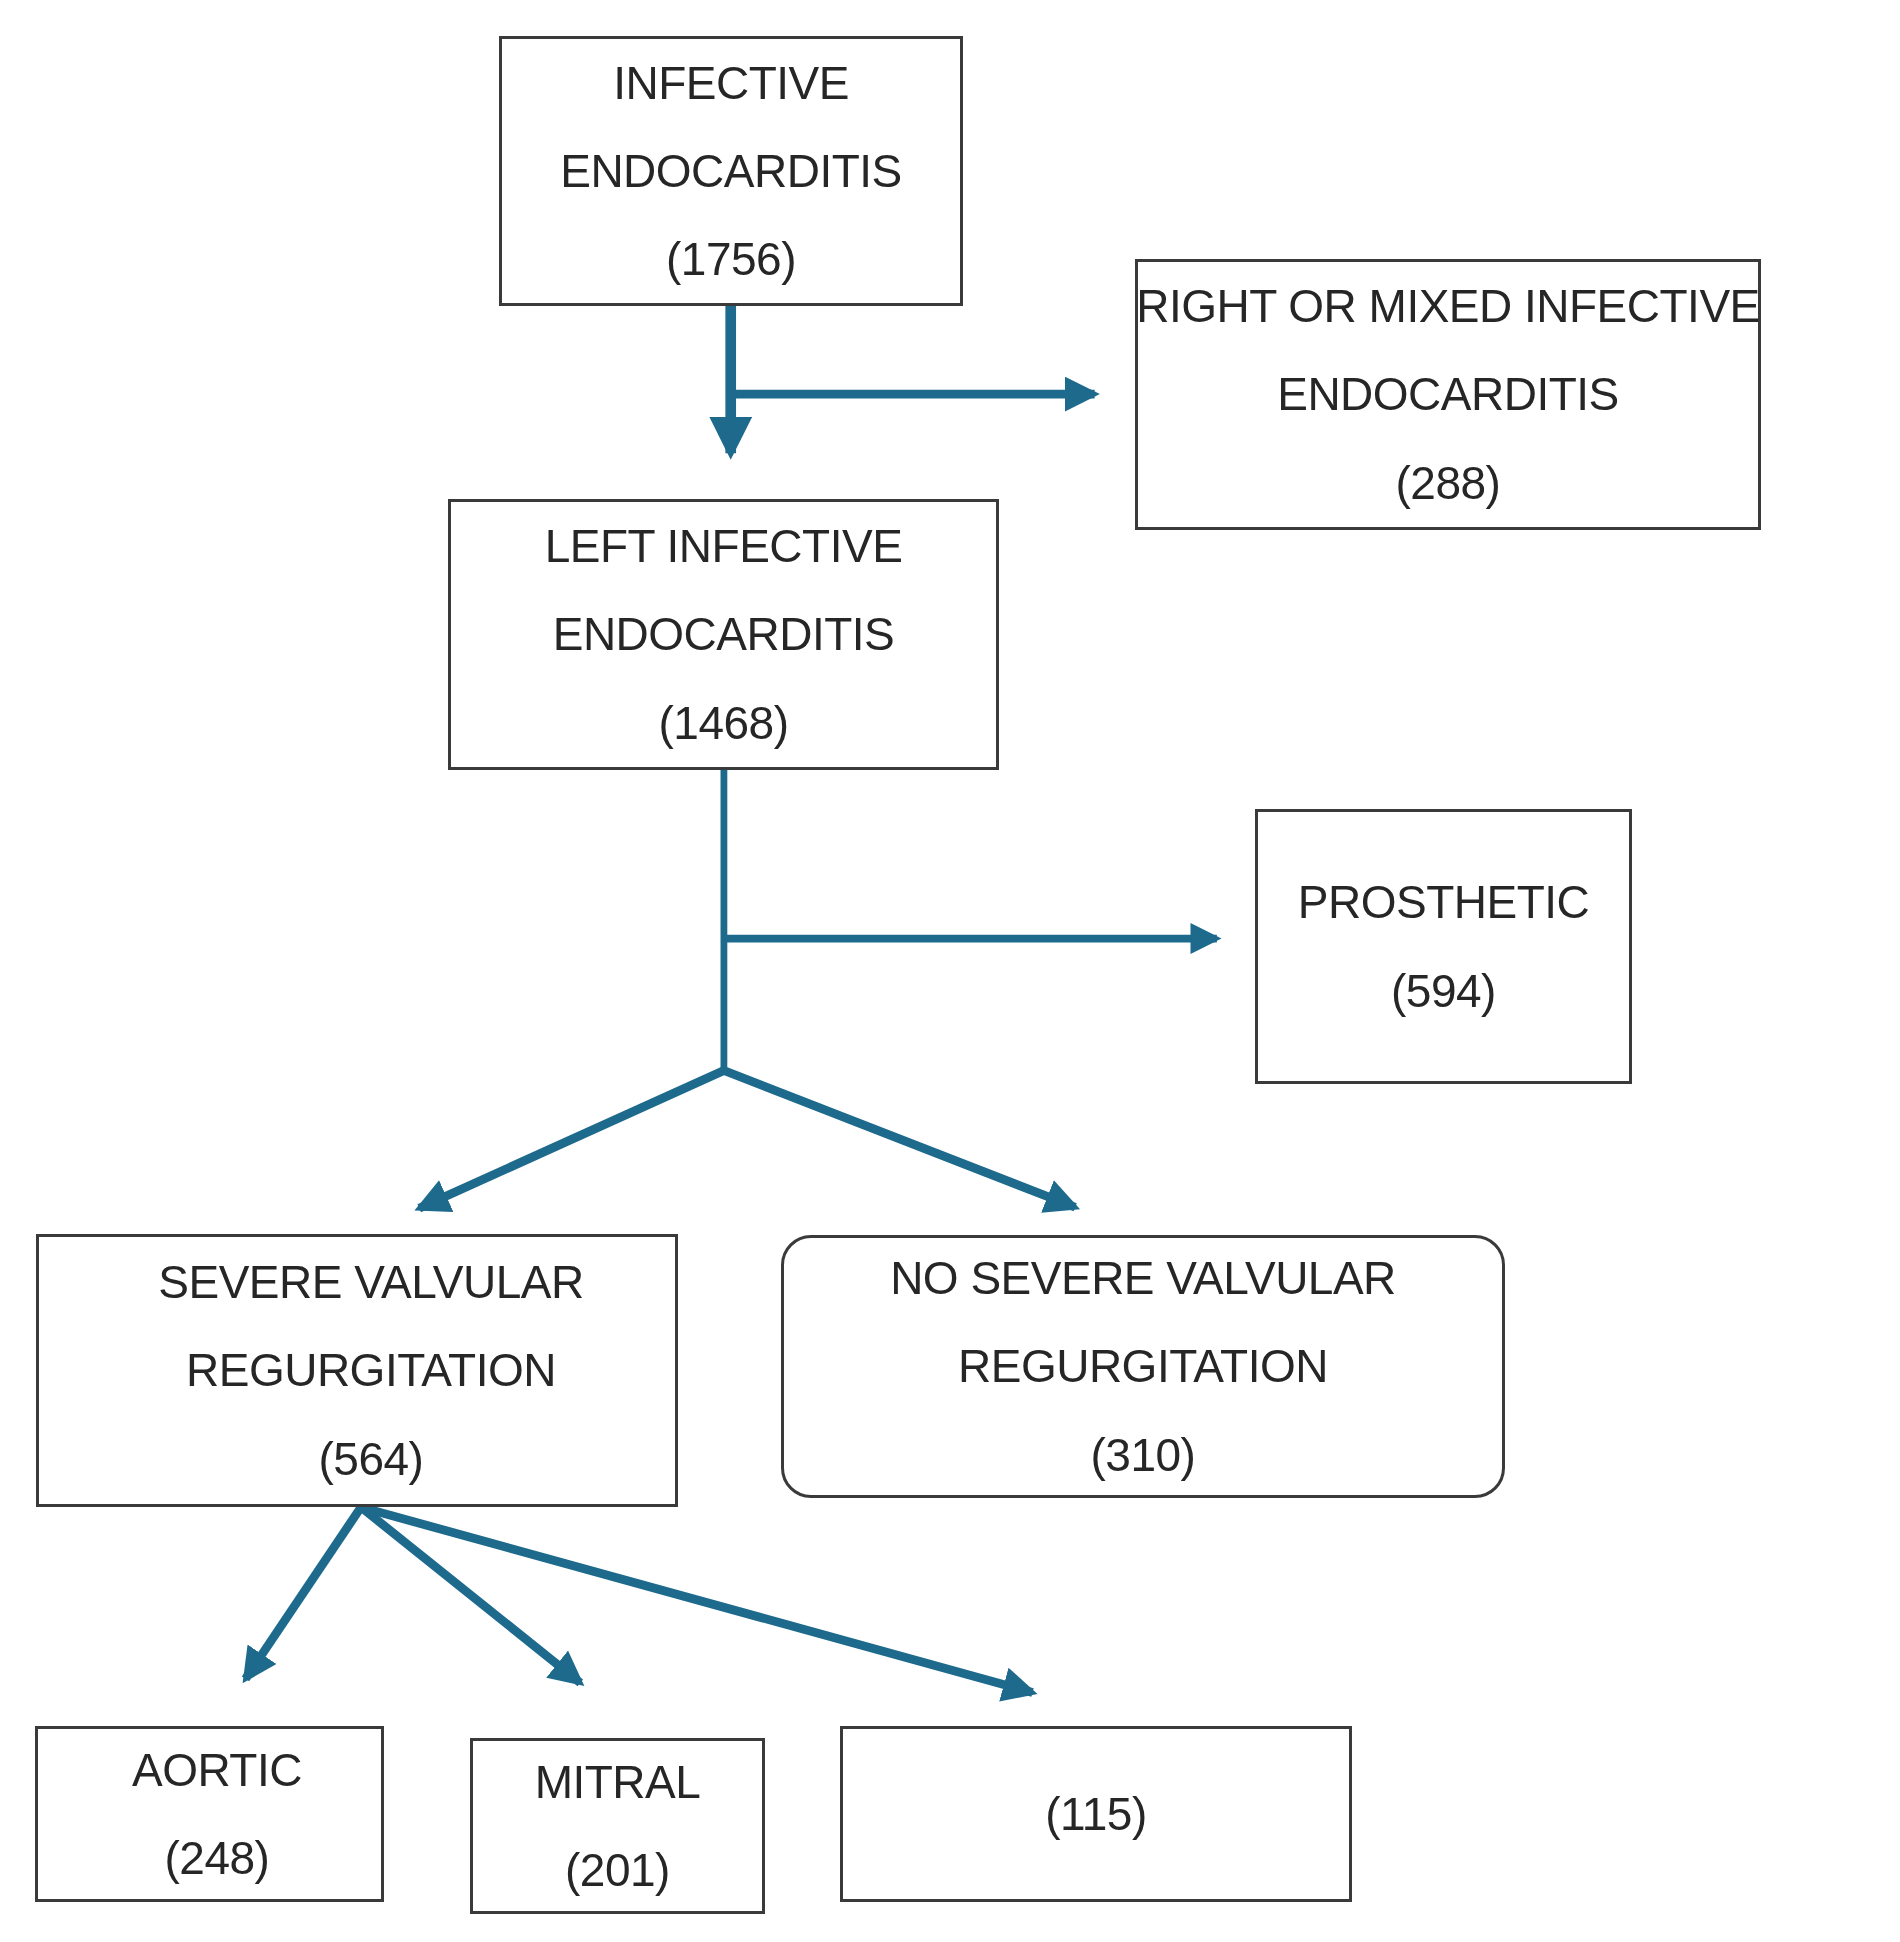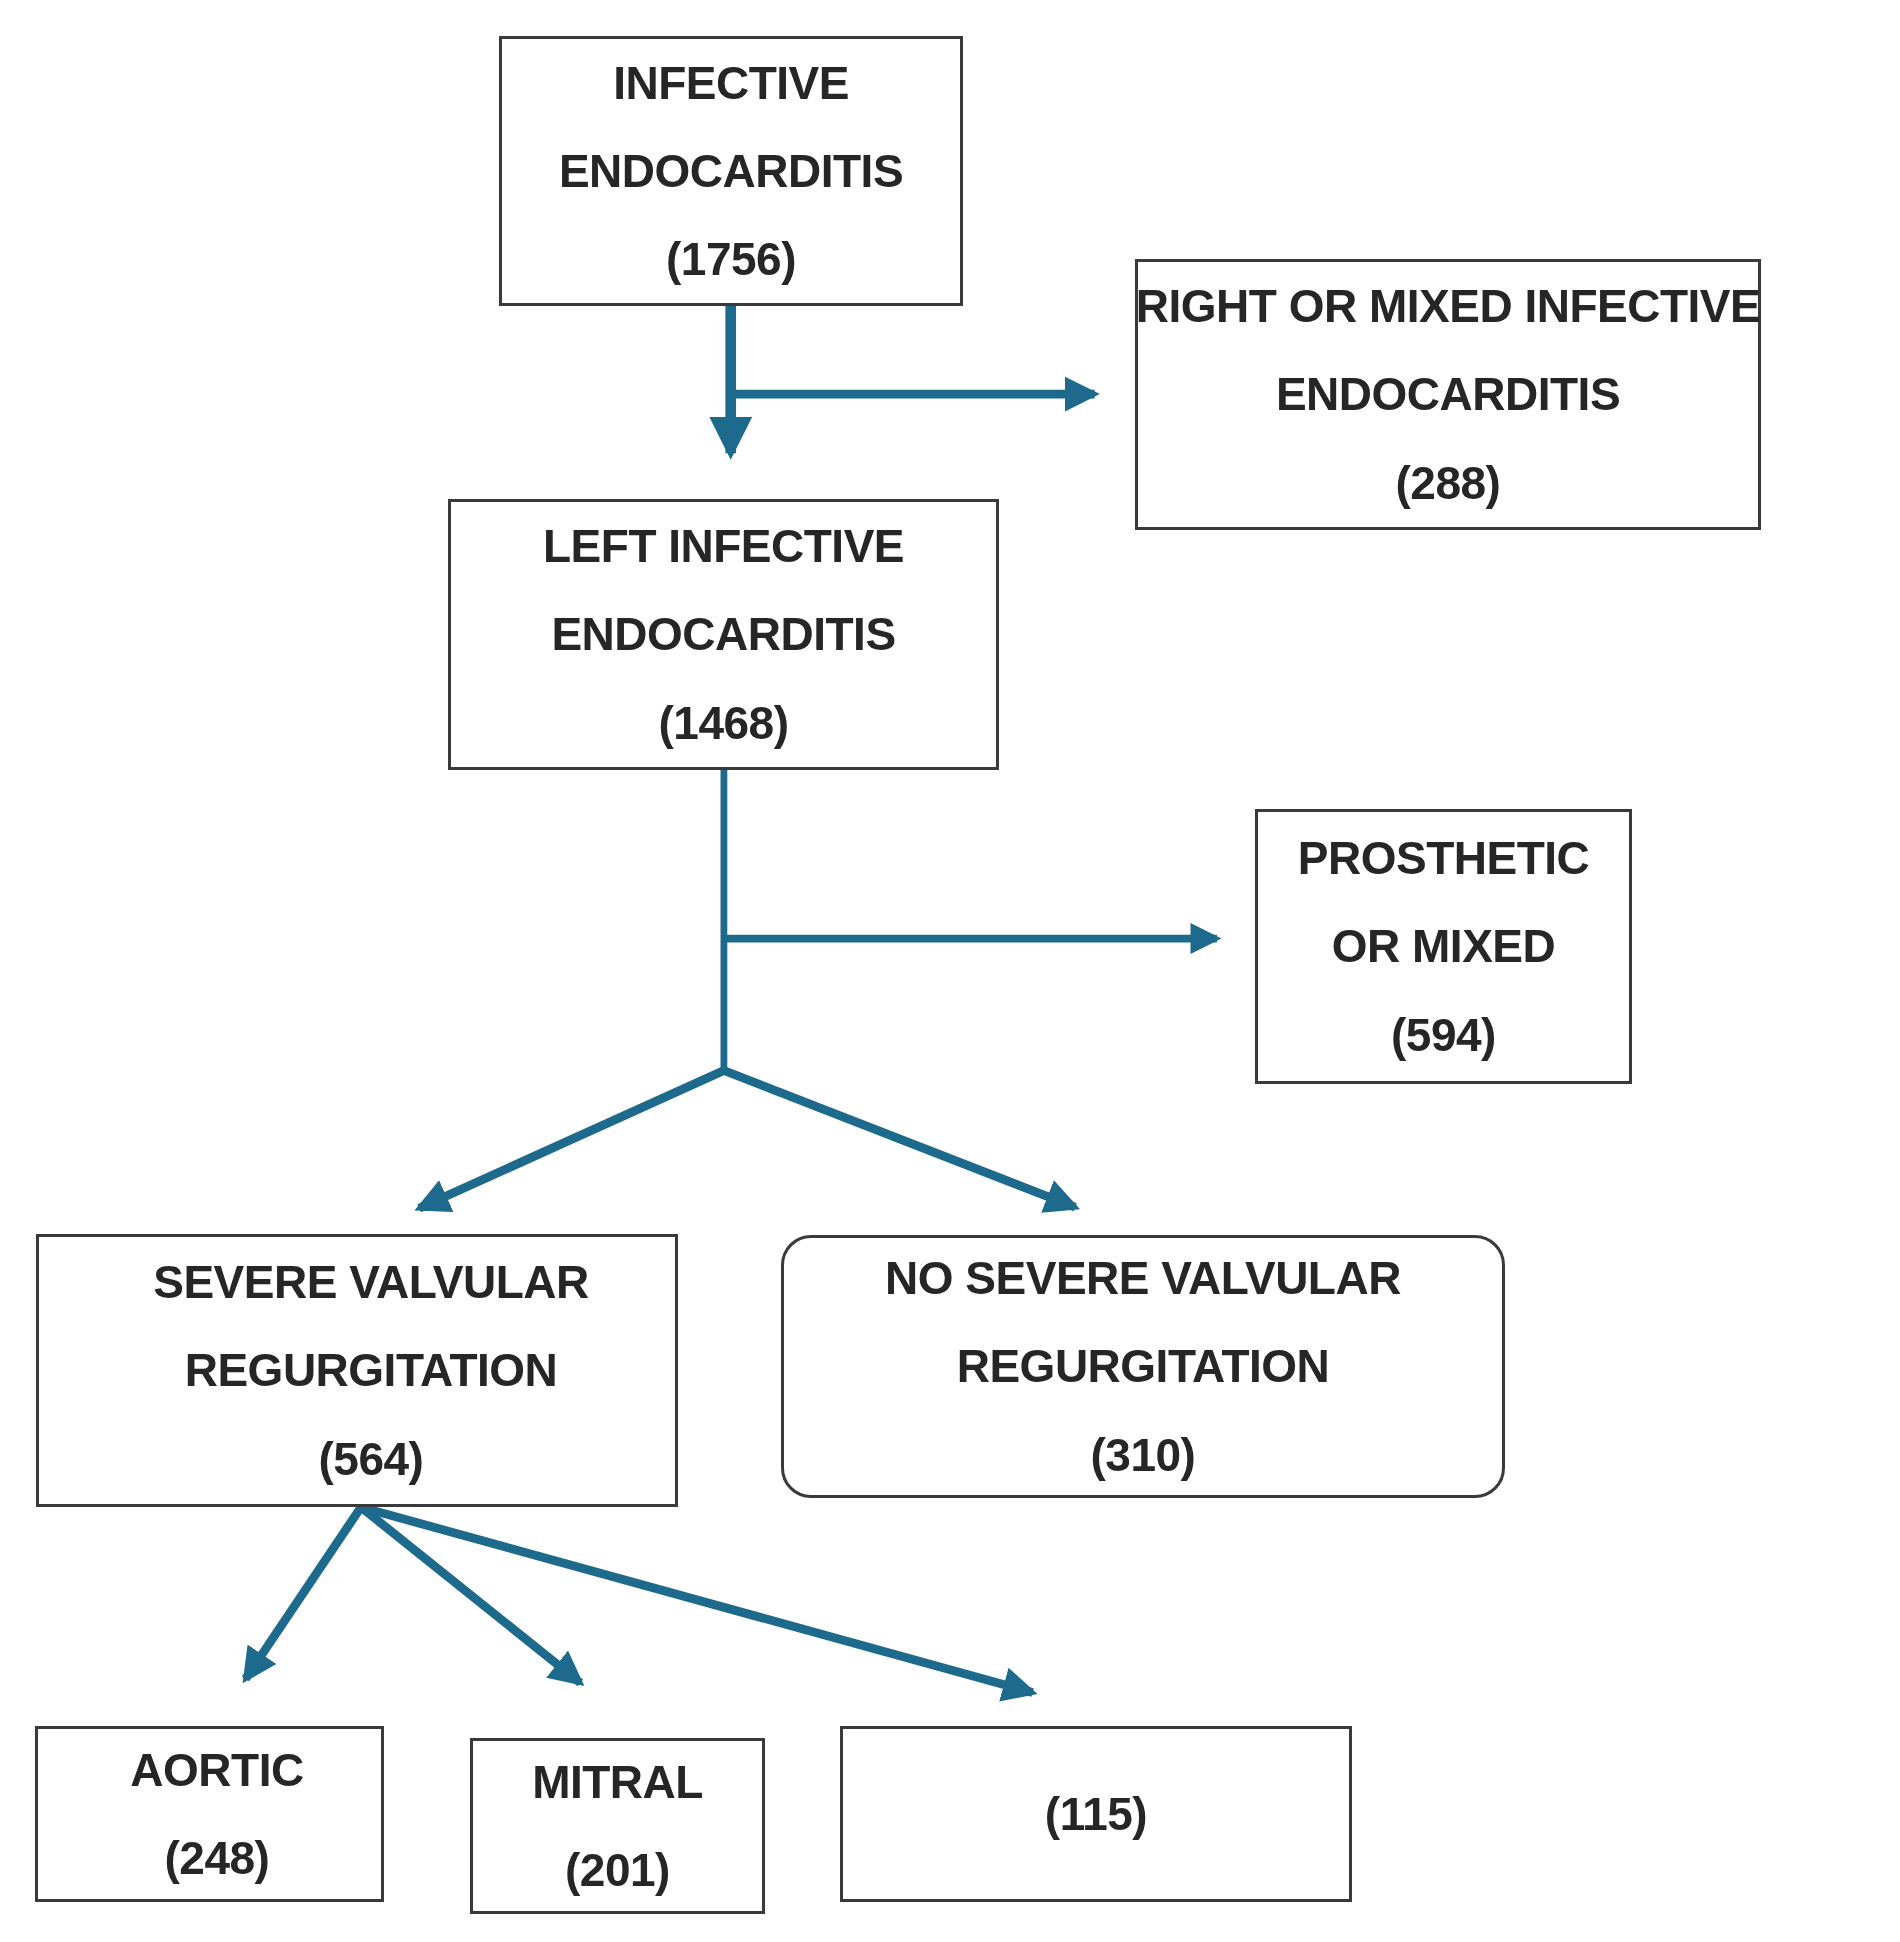--- a/index.html
+++ b/index.html
@@ -41,21 +41,21 @@
   }
   .b1{left:499px;top:36px;width:464px;height:270px;}
   .b2{left:1135px;top:259px;width:626px;height:271px;}
   .b3{left:448px;top:499px;width:551px;height:271px;}
   .b4{left:1255px;top:809px;width:377px;height:275px;}
   .b5{left:36px;top:1234px;width:642px;height:273px;padding-left:28px;}
   .b6{left:781px;top:1235px;width:724px;height:263px;border-radius:30px;}
   .b7{left:35px;top:1726px;width:349px;height:176px;padding-left:15px;}
   .b8{left:470px;top:1726px;width:295px;height:176px;margin-top:12px;}
   .b9{left:840px;top:1726px;width:512px;height:176px;}
-  .line{display:block;font-weight:bold;}
+  .line{display:block;}
 </style>
 </head>
 <body>
 
 <div class="canvas">
 
   <svg class="arrows" viewBox="0 0 1959 2002" xmlns="http://www.w3.org/2000/svg">
     <defs>
       <marker id="ah" viewBox="0 0 10 10" refX="8.5" refY="5" markerWidth="4" markerHeight="4" orient="auto">
         <path d="M0,0 L10,5 L0,10 z" class="ah-fill"></path>
@@ -86,21 +86,20 @@
   </div>
 
   <div class="box b3">
     <span class="line">LEFT INFECTIVE</span>
     <span class="line">ENDOCARDITIS</span>
     <span class="line">(1468)</span>
   </div>
 
   <div class="box b4">
     <span class="line">PROSTHETIC</span>
-    <span class="line">OR MIXED</span>
     <span class="line">(594)</span>
   </div>
 
   <div class="box b5">
     <span class="line">SEVERE VALVULAR</span>
     <span class="line">REGURGITATION</span>
     <span class="line">(564)</span>
   </div>
 
   <div class="box b6">

